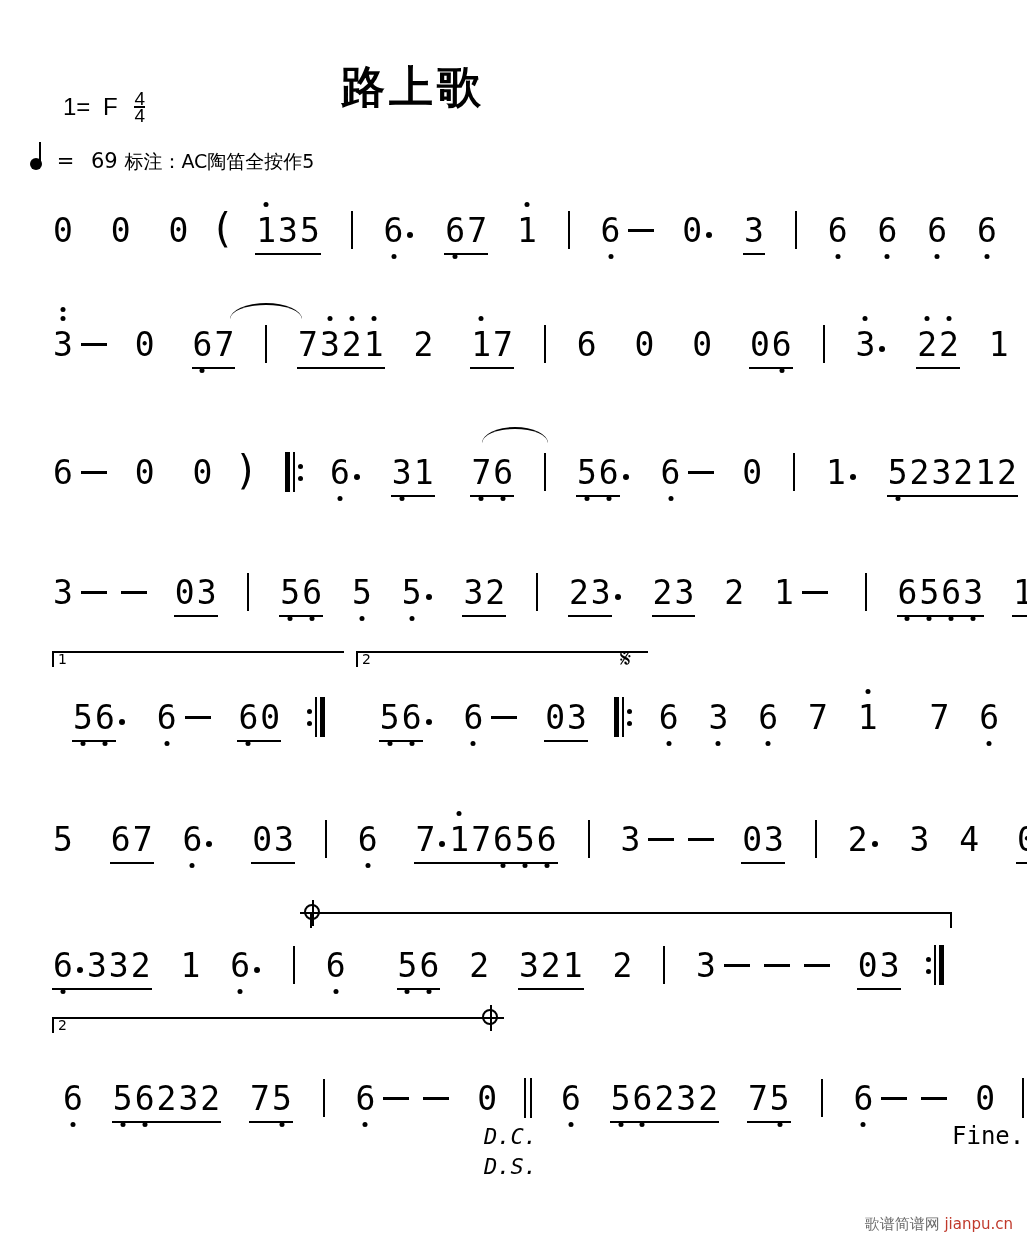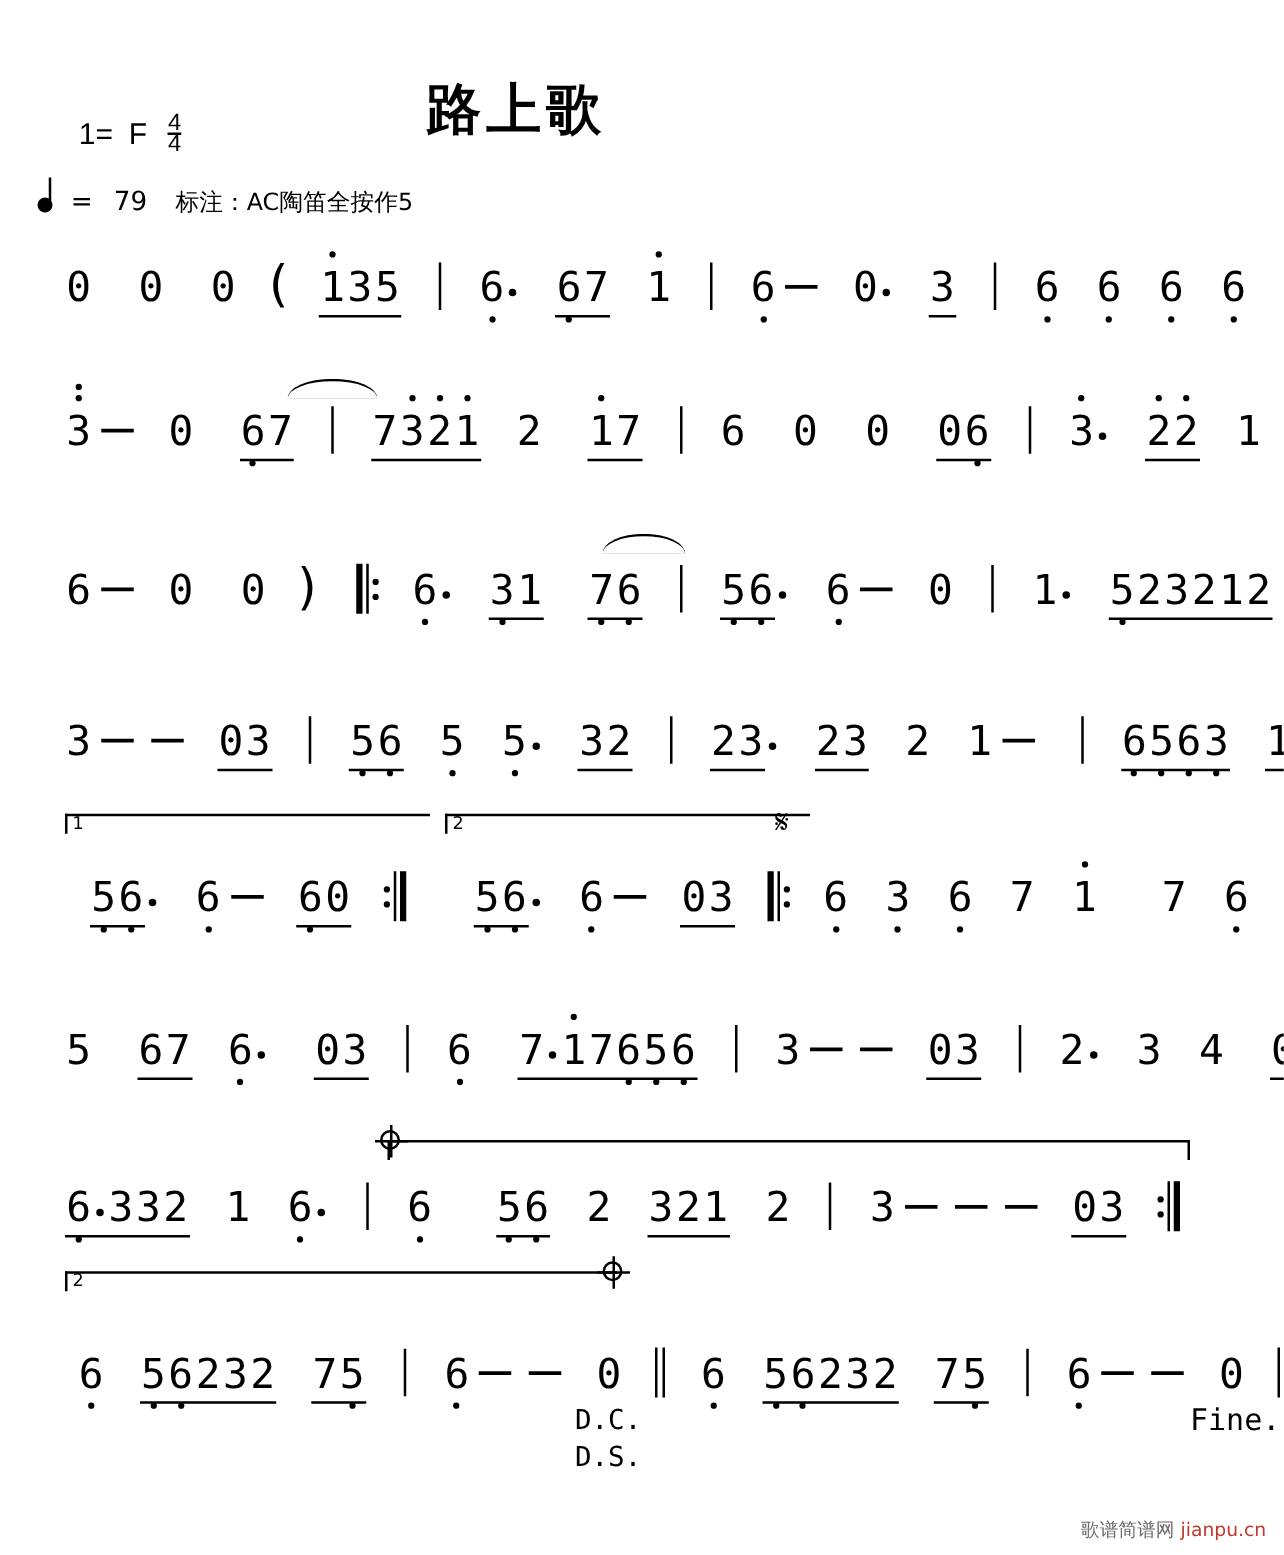--- a/index.html
+++ b/index.html
@@ -54,21 +54,21 @@
     white-space:nowrap;
   }
   .tempoline .notehead{
     display:inline-block;width:12px;height:12px;border-radius:50%;
     background:#000;position:relative;top:2px;margin-right:0px;
   }
   .tempoline .stem{
     display:inline-block;width:2px;height:20px;background:#000;
     position:relative;top:-6px;left:-3px;margin-right:6px;
   }
-  .tempoline .anno{margin-left:16px;font-size:19px;}
+  .tempoline .anno{font-size:19px;}
 
   
   .row{
     position:absolute;left:0;width:1027px;
     font-family:"DejaVu Sans Mono", monospace;
     font-size:33px;
     white-space:nowrap;
   }
   .n{position:relative;display:inline-block;padding:0 1px;}
   .sp{display:inline-block;width:16px;}
@@ -155,21 +155,21 @@
     <span style="margin-left:6px;">F</span>
     <span class="frac">
       <span class="num">4</span>
       <span class="den">4</span>
     </span>
   </div>
 
   <div class="tempoline">
     <span class="notehead"></span><span class="stem"></span>
     <span>=</span>
-    <span style="margin-left:10px;">79</span>
+    <span style="margin-left:10px;">69</span>
     <span class="anno">标注：AC陶笛全按作5</span>
   </div>
 
   <div class="row" style="top:205px;left:52px;">
     <span class="n">0</span><span class="sp"></span>
     <span class="n">0</span><span class="sp"></span>
     <span class="n">0</span>
     <span class="n" style="font-size:40px;">(</span>
     <span class="grp u1"><span class="n dh">1</span><span class="n">3</span><span class="n">5</span></span>
     <span class="bar"></span>
@@ -336,21 +336,21 @@
     <span class="dbar"><i></i><i></i></span>
     <span class="n dl">6</span><span class="sp-s"></span>
     <span class="grp u1"><span class="n dl">5</span><span class="n dl">6</span><span class="n">2</span><span class="n">3</span><span class="n">2</span></span><span class="sp-s"></span>
     <span class="grp u1"><span class="n">7</span><span class="n dl">5</span></span>
     <span class="bar"></span>
     <span class="n dl">6</span><span class="dash"></span><span class="dash"></span>
     <span class="n">0</span>
     <span class="endbar"><i></i><i></i></span>
   </div>
 
-  <div class="dcds" style="left:460px;top:1122px;">
+  <div class="dcds" style="left:484px;top:1122px;font-style:italic;">
     <div>D.C.</div>
     <div>D.S.</div>
   </div>
 
   <div class="fine" style="left:952px;top:1122px;">Fine.</div>
 
   <div class="watermark">
     <span>歌谱简谱网</span>
     <b>jianpu.cn</b>
   </div>

